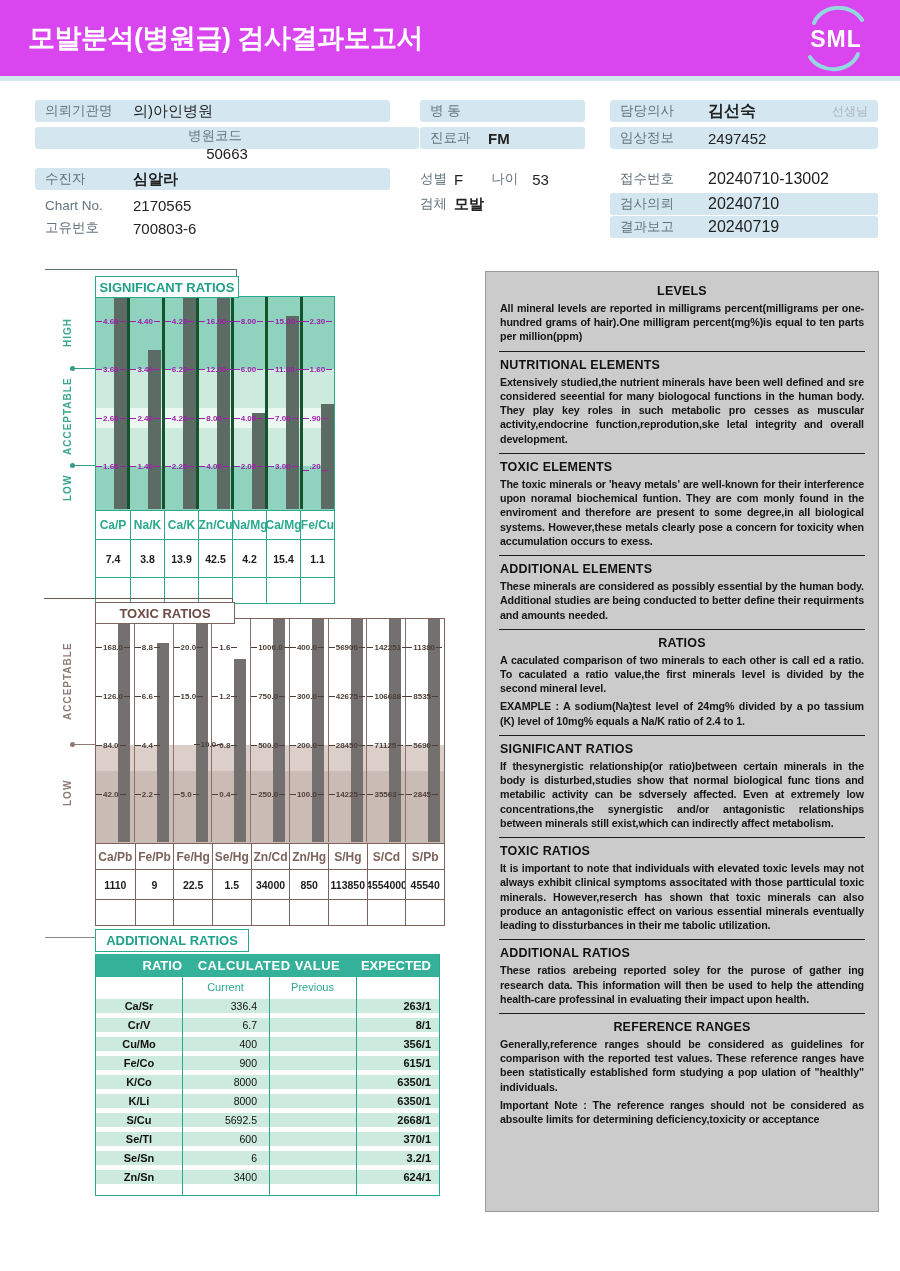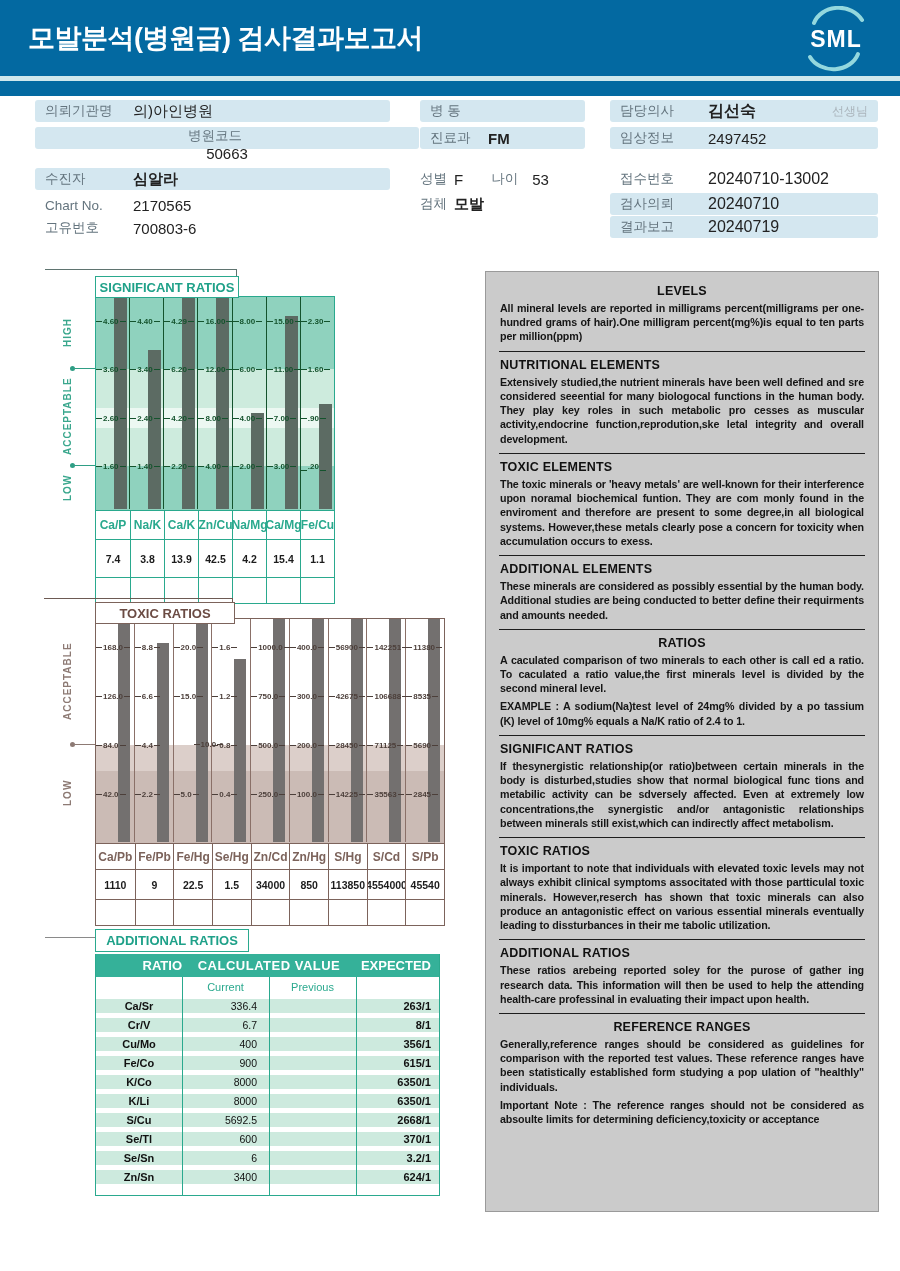--- a/index.html
+++ b/index.html
@@ -1,19 +1,19 @@
 <!DOCTYPE html>
 <html><head>
 <meta charset="utf-8">
 <style>
   html,body{margin:0;padding:0;background:#fff;}
   .page{position:relative;width:900px;height:1271px;background:#fff;overflow:hidden;
         font-family:"Liberation Sans",sans-serif;}
   
-  .header{position:absolute;left:0;top:0;width:900px;height:96px;background:#0369a1;}
+  .header{position:absolute;left:0;top:0;width:900px;height:76px;background:#d946ef;}
   .header .title{position:absolute;left:28px;top:20px;color:#fff;font-size:27px;font-weight:bold;letter-spacing:-0.5px;}
   .logo{position:absolute;right:26px;top:6px;width:76px;height:66px;}
   .logo svg{position:absolute;left:0;top:0;}
   .logo .logo-text{position:absolute;left:0;top:20px;width:76px;text-align:center;color:#fff;font-size:23px;font-weight:bold;letter-spacing:1px;}
   .strip{position:absolute;left:0;top:76px;width:900px;height:5px;background:#cfe8ed;}
   
   .irow{position:absolute;height:22px;display:flex;align-items:center;font-size:13.5px;}
   .irow.bg{background:#d4e7f0;border-radius:3px;}
   .irow .lab{color:#64747e;width:88px;padding-left:10px;flex:0 0 auto;}
   .irow .val{color:#222;font-size:15px;}
@@ -24,29 +24,29 @@
   
   .bracket{position:absolute;background:#5f7470;}
   .cap{position:absolute;background:#fff;border:1px solid #2aa98e;display:flex;align-items:center;justify-content:center;
        font-weight:bold;font-size:13px;color:#1fa189;letter-spacing:0;z-index:5;white-space:nowrap;}
   .cap.tox{border-color:#7c635b;color:#6b4b43;}
   .plot{position:absolute;border:1px solid #2aa98e;box-sizing:border-box;}
   .plot.tox{border-color:#7c635b;}
   .band{position:absolute;left:0;right:0;z-index:0;}
   .cols{position:absolute;inset:0;display:flex;z-index:1;}
   .col{flex:1 1 0;position:relative;}
-  .sig .col + .col{border-left:1px solid #14532d;}
+  .sig .col + .col{border-left:3px solid #14532d;}
   .tox .col + .col{border-left:1px solid #8a7068;}
   .bar{position:absolute;z-index:2;}
   .sig .bar{background:#5c6b63;}
   .tox .bar{background:#73706f;}
   .tickrow{position:absolute;left:0;right:-4px;height:9px;display:flex;align-items:center;z-index:3;}
   .tickrow .dash{height:1px;flex:0 0 6px;background:currentColor;}
   .tickrow .tl{font-size:8px;font-weight:bold;padding:0 1px;white-space:nowrap;}
-  .sig .tickrow{color:#14532d;}
+  .sig .tickrow{color:#a21caf;}
   .tox .tickrow{color:#4c3f3a;}
   .zone{position:absolute;writing-mode:vertical-rl;transform:rotate(180deg);text-align:center;
         font-size:10px;letter-spacing:1px;font-weight:bold;}
   .zone.sigz{color:#3aa78d;}
   .zone.toxz{color:#8d7a74;}
   .mark-dot{position:absolute;width:5px;height:5px;border-radius:50%;z-index:4;}
   .mark-line{position:absolute;height:1px;z-index:4;}
   .sigm{background:#2f9e85;}
   .toxm{background:#8d7a74;}
   

